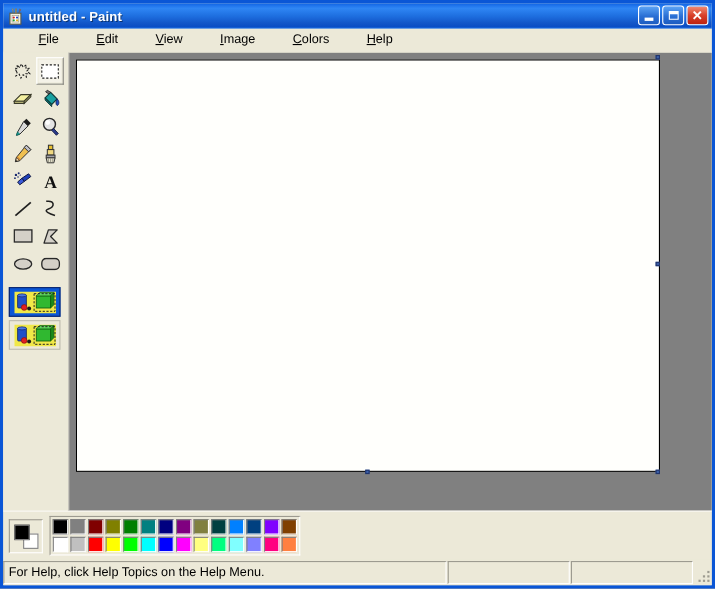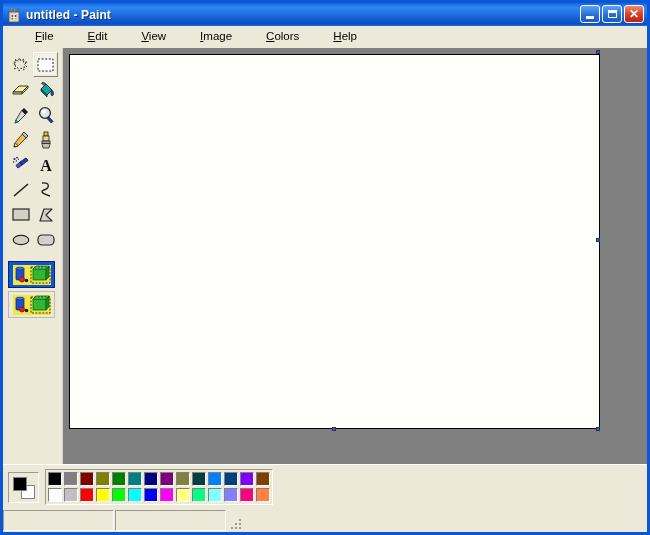--- a/index.html
+++ b/index.html
@@ -504,20 +504,21 @@
         <span class="swatch" style="background:#00ff80"></span>
         <span class="swatch" style="background:#80ffff"></span>
         <span class="swatch" style="background:#8080ff"></span>
         <span class="swatch" style="background:#ff0080"></span>
         <span class="swatch" style="background:#ff8040"></span>
       </div>
     </div>
   </div>
 
   <div class="statusbar">
+    <div class="sb-pane sb-main">For Help, click Help Topics on the Help Menu.</div>
     <div class="sb-pane sb-small"></div>
     <div class="sb-pane sb-small"></div>
     <div class="sb-grip">
       <span class="grip-dot" style="right:2px;  bottom:2px;"></span>
       <span class="grip-dot" style="right:6px;  bottom:2px;"></span>
       <span class="grip-dot" style="right:10px; bottom:2px;"></span>
       <span class="grip-dot" style="right:2px;  bottom:6px;"></span>
       <span class="grip-dot" style="right:6px;  bottom:6px;"></span>
       <span class="grip-dot" style="right:2px;  bottom:10px;"></span>
     </div>

